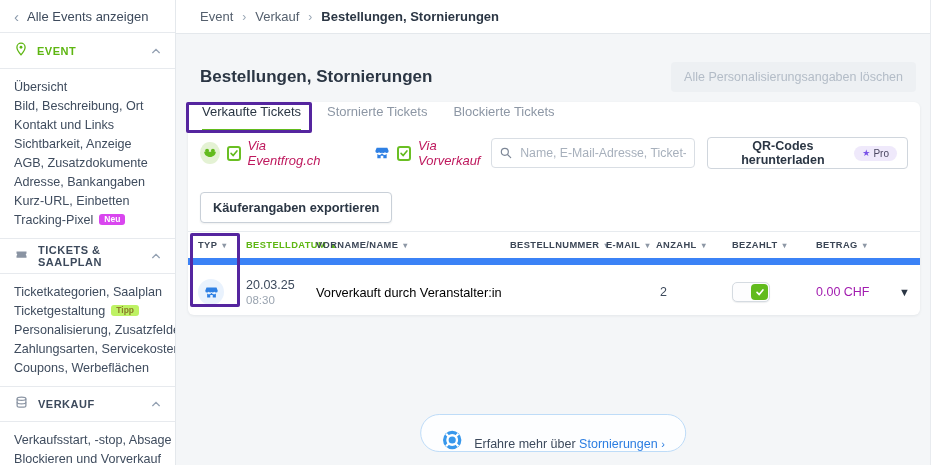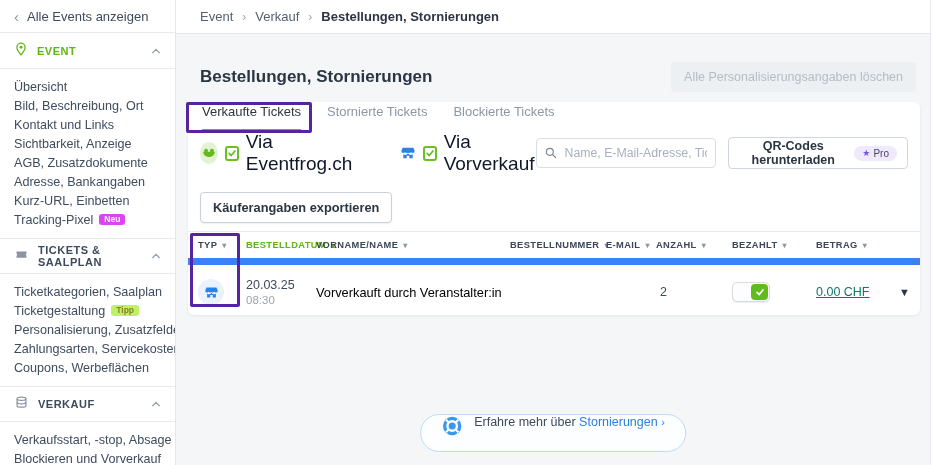--- a/index.html
+++ b/index.html
@@ -49,21 +49,21 @@
   .tab { font-size:13px; color:#8d97a5; display:flex; align-items:flex-start;
     border-bottom:3px solid transparent; padding-top:2px; cursor:pointer; position:relative; }
   .tab.active { color:#2b3644; border-bottom-color:#62bb1d; }
   .anno-tab { position:absolute; left:-16px; right:-11px; top:0; height:31px;
     border:3px solid #55259f; border-radius:2px; pointer-events:none; z-index:5; }
 
   .filters { padding:6px 12px 8px; }
   .filter-row1 { display:flex; align-items:center; height:30px; }
   .src-filter { display:flex; align-items:center; gap:7px; }
   .src-filter + .src-filter { margin-left:42px; }
-  .src-label { font-size:19px; color:#0f172a; }
+  .src-label { font-size:13px; color:#be185d;font-style:italic; }
   .frog-circle { width:22px; height:22px; border-radius:50%; background:#e4f2d4;
     display:flex; align-items:center; justify-content:center; }
   .checkbox { width:15px; height:15px; border:2px solid #6abf23; border-radius:3px;
     background:#fff; display:flex; align-items:center; justify-content:center; cursor:pointer; }
   .search-box { margin-left:auto; position:relative; width:226px; }
   .search-box input { width:100%; height:30px; border:1px solid #d9dee4; border-radius:4px;
     padding:0 8px 0 28px; font-size:12.3px; font-family:inherit; color:#3d4a5c; outline:none; }
   .search-box input::placeholder { color:#a7b0bc; }
   .search-icon { position:absolute; left:8px; top:8px; }
   .qr-btn { margin-left:12px; background:#fff; border:1px solid #d0d6dd; border-radius:4px;
@@ -89,28 +89,28 @@
   .type-circle { width:26px; height:26px; border-radius:50%; background:#e9f2fd;
     display:flex; align-items:center; justify-content:center; }
   .cell-date { font-size:12.5px; color:#3d4a5c; }
   .cell-time { font-size:11.5px; color:#9aa4b0; margin-top:2px; }
   .cell-name { font-size:12.8px; color:#000000; white-space:nowrap; }
   .cell-num { font-size:12.5px; color:#3d4a5c; padding-left:4px; }
   .toggle { width:38px; height:20px; background:#fdfdfe; border:1px solid #d5dbe1;
     border-radius:5px; position:relative; cursor:pointer; box-shadow:0 1px 1px rgba(40,50,60,.08); }
   .toggle-knob { position:absolute; right:1px; top:1px; width:17px; height:16px;
     background:#62bb1d; border-radius:4px; display:flex; align-items:center; justify-content:center; }
-  .cell-amount { font-size:12.5px; color:#0f766e;text-decoration:underline; }
+  .cell-amount { font-size:12.5px; color:#a21caf; }
   .row-caret { font-size:11px; color:#2b3644; cursor:pointer; text-align:right; }
   .anno-typ { position:absolute; left:2px; top:1px; width:50px; height:74px;
     border:3px solid #55259f; border-radius:2px; pointer-events:none; z-index:5; }
 
   .info-pill { position:absolute; left:50%; transform:translateX(-50%); bottom:13px;
     background:#fdfeff; border:1px solid #bedcf8; border-radius:19px; height:38px;
-    display:flex; align-items:flex-start; gap:11px; padding:0 20px; white-space:nowrap; }
+    display:flex; align-items:flex-end; gap:11px; padding:0 20px; white-space:nowrap; }
   .info-text { font-size:12.5px; color:#3d4a5c; }
   .info-link { color:#2b7de1; cursor:pointer; }
   .info-link-caret { color:#2b7de1; font-size:11px; }
 
   .gutter { width:14px; background:#fff; border-left:1px solid #e8ebef; flex:none; }
 </style>
 </head>
 <body>
 
 <div class="app">

